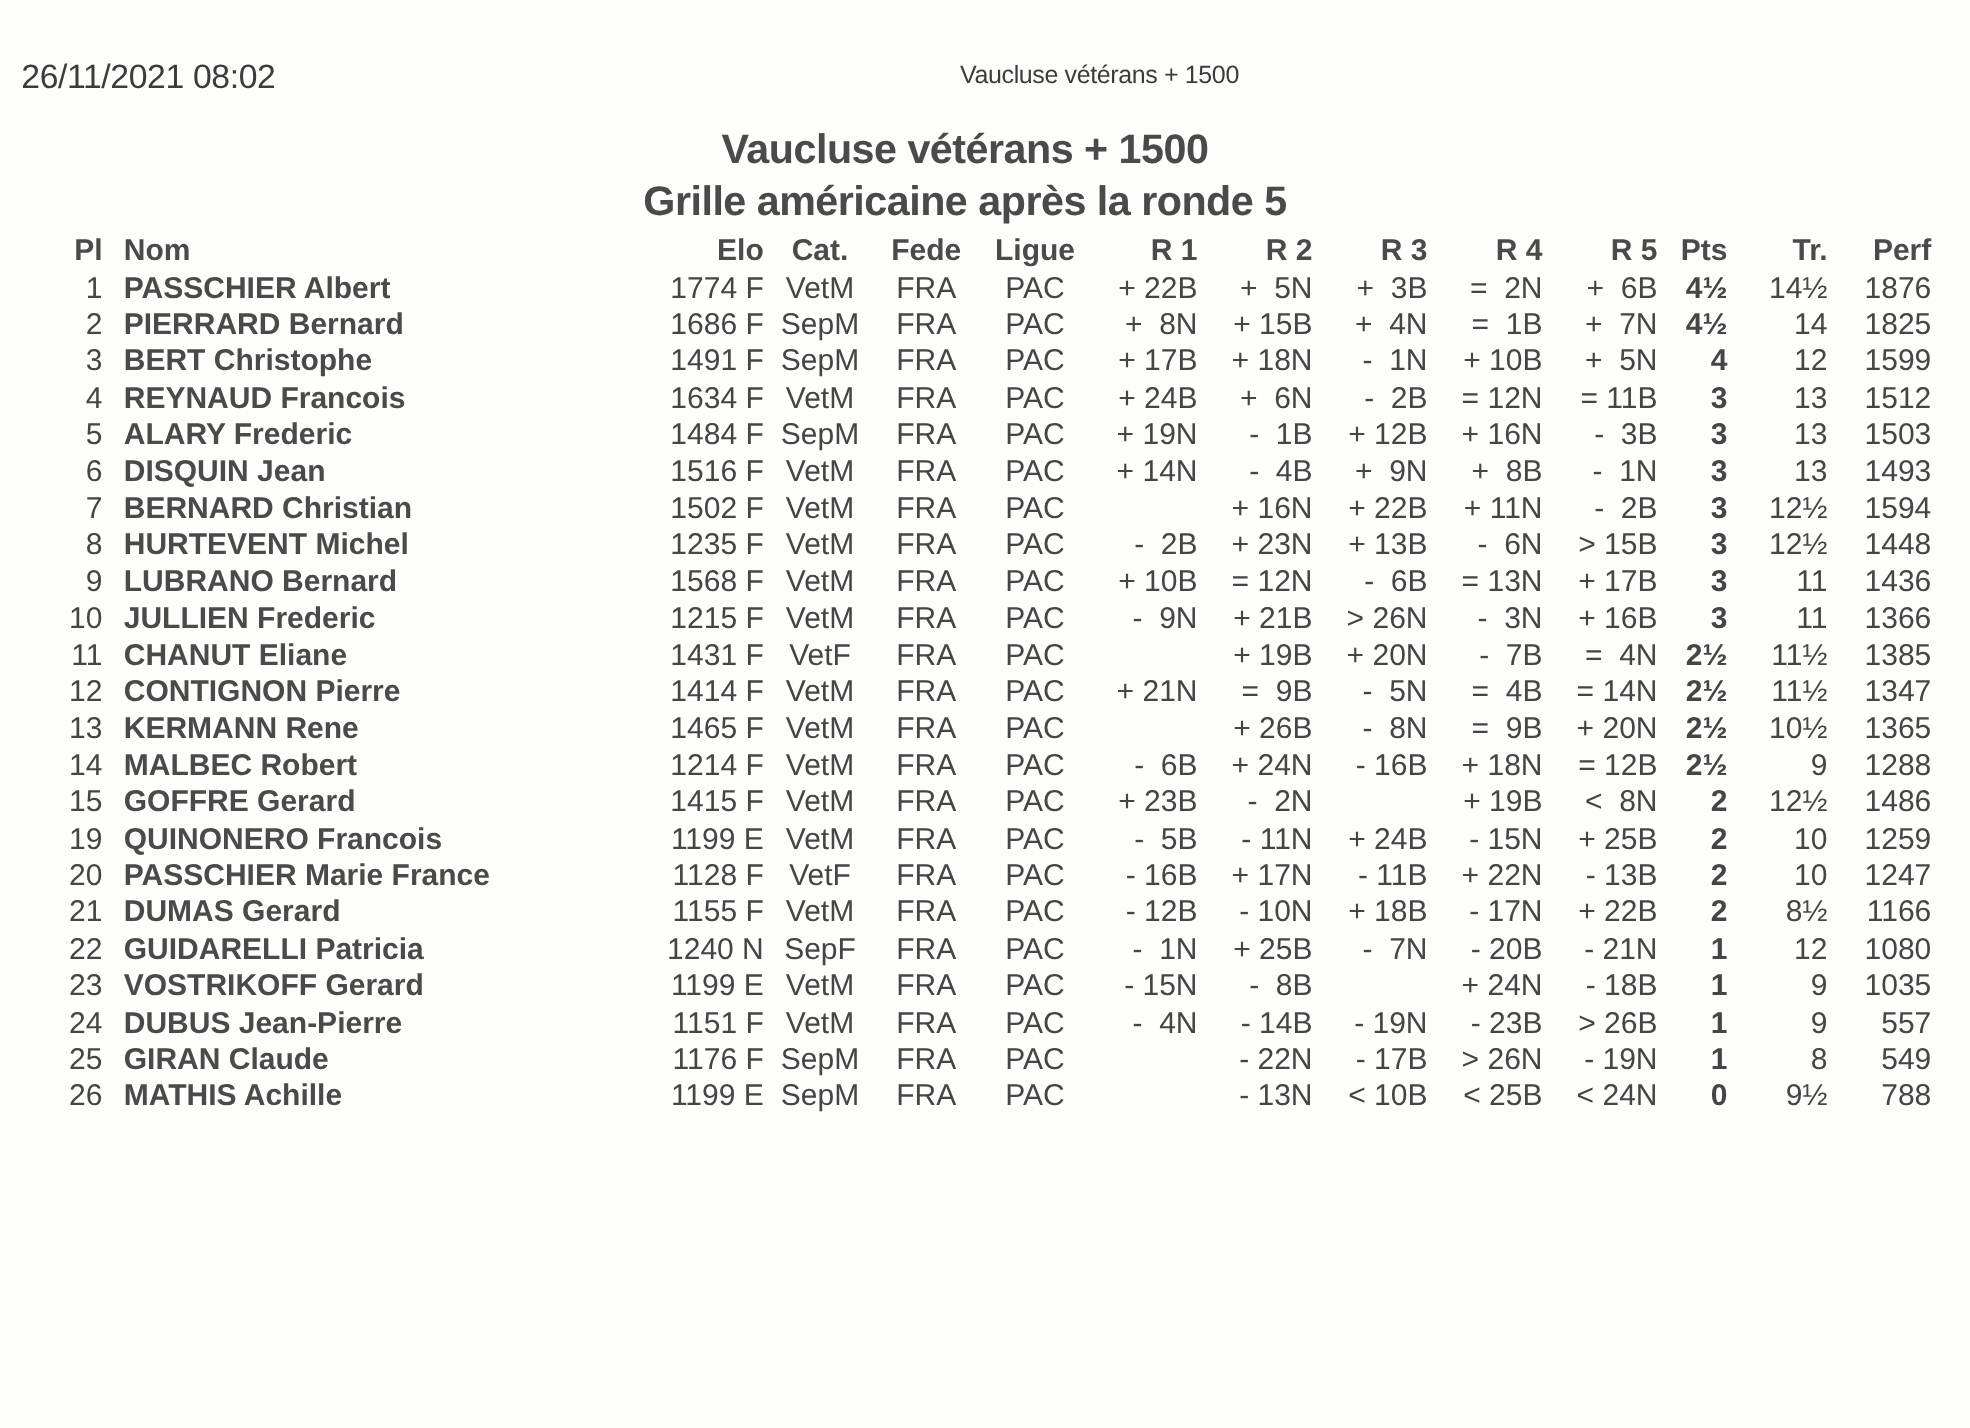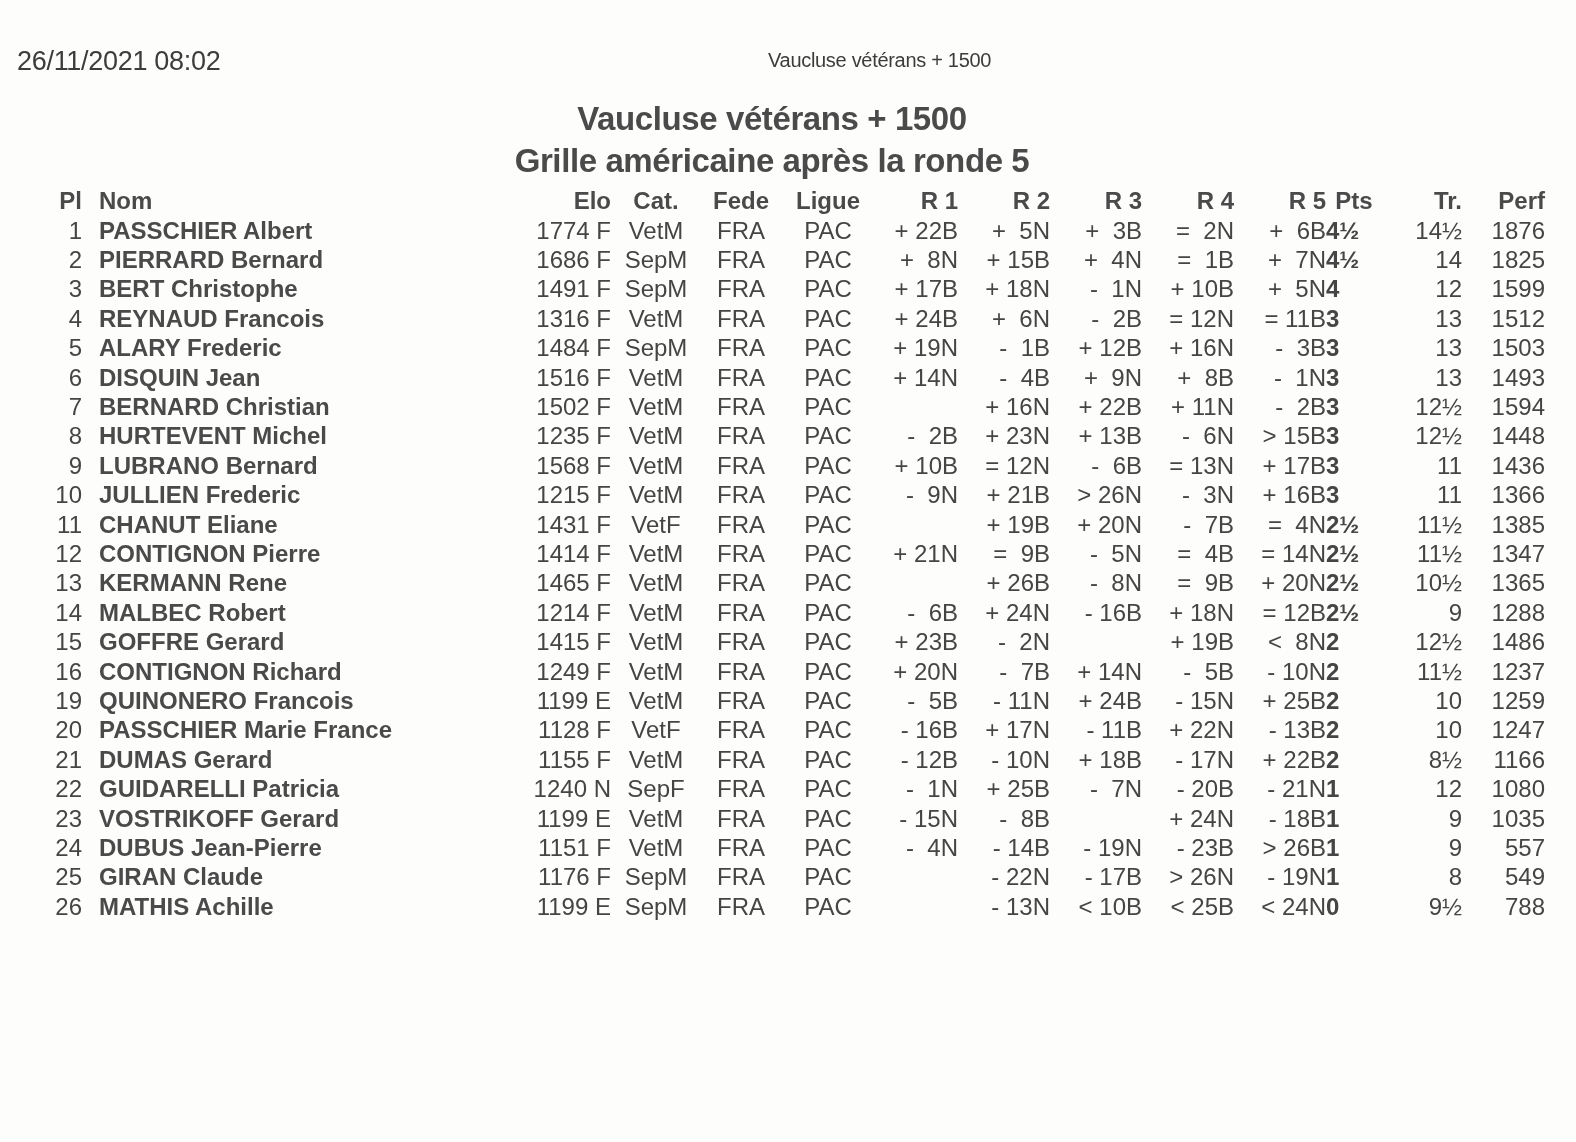--- a/index.html
+++ b/index.html
@@ -66,21 +66,21 @@
       height: 30px;
     }
     .c-pl   { width: 42px; text-align: right; padding-right: 17px !important; }
     .c-nom  { width: 390px; text-align: left; font-weight: bold; color: #4a4a4a; }
     .c-elo  { width: 98px; text-align: right; }
     .c-cat  { width: 90px; text-align: center; }
     .c-fede { width: 80px; text-align: center; }
     .c-ligue{ width: 94px; text-align: center; }
     .c-r    { width: 92px; text-align: right; }
     .c-r1   { width: 83px; }
-    .c-pts  { width: 56px; font-weight: bold; padding-right: 0 !important; }
+    .c-pts  { width: 56px; text-align: right; font-weight: bold; padding-right: 0 !important; }
     .c-tr   { width: 80px; text-align: right; }
     .c-perf { width: 83px; text-align: right; }
     th.c-nom { font-weight: bold; }
     th.c-pl { text-align: right; }
     td.c-elo, th.c-elo { padding-right: 0; }
   </style>
 </head>
 <body>
 
 <div class="page-date">26/11/2021 08:02</div>
@@ -155,21 +155,21 @@
         <td class="c-r">-  1N</td>
         <td class="c-r">+ 10B</td>
         <td class="c-r">+  5N</td>
         <td class="c-pts">4</td>
         <td class="c-tr">12</td>
         <td class="c-perf">1599</td>
       </tr>
       <tr>
         <td class="c-pl">4</td>
         <td class="c-nom">REYNAUD Francois</td>
-        <td class="c-elo">1316 F</td>
+        <td class="c-elo">1634 F</td>
         <td class="c-cat">VetM</td>
         <td class="c-fede">FRA</td>
         <td class="c-ligue">PAC</td>
         <td class="c-r c-r1">+ 24B</td>
         <td class="c-r">+  6N</td>
         <td class="c-r">-  2B</td>
         <td class="c-r">= 12N</td>
         <td class="c-r">= 11B</td>
         <td class="c-pts">3</td>
         <td class="c-tr">13</td>
@@ -345,36 +345,20 @@
         <td class="c-r c-r1">+ 23B</td>
         <td class="c-r">-  2N</td>
         <td class="c-r"></td>
         <td class="c-r">+ 19B</td>
         <td class="c-r">&lt;  8N</td>
         <td class="c-pts">2</td>
         <td class="c-tr">12½</td>
         <td class="c-perf">1486</td>
       </tr>
       <tr>
-        <td class="c-pl">16</td>
-        <td class="c-nom">CONTIGNON Richard</td>
-        <td class="c-elo">1249 F</td>
-        <td class="c-cat">VetM</td>
-        <td class="c-fede">FRA</td>
-        <td class="c-ligue">PAC</td>
-        <td class="c-r c-r1">+ 20N</td>
-        <td class="c-r">-  7B</td>
-        <td class="c-r">+ 14N</td>
-        <td class="c-r">-  5B</td>
-        <td class="c-r">- 10N</td>
-        <td class="c-pts">2</td>
-        <td class="c-tr">11½</td>
-        <td class="c-perf">1237</td>
-      </tr>
-      <tr>
         <td class="c-pl">19</td>
         <td class="c-nom">QUINONERO Francois</td>
         <td class="c-elo">1199 E</td>
         <td class="c-cat">VetM</td>
         <td class="c-fede">FRA</td>
         <td class="c-ligue">PAC</td>
         <td class="c-r c-r1">-  5B</td>
         <td class="c-r">- 11N</td>
         <td class="c-r">+ 24B</td>
         <td class="c-r">- 15N</td>

